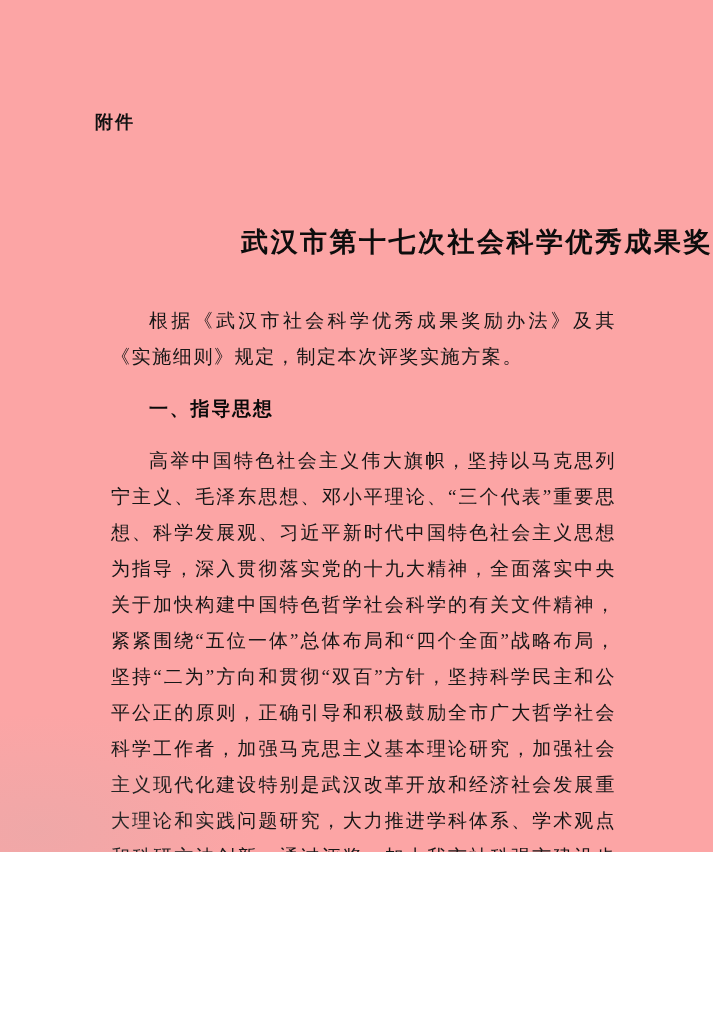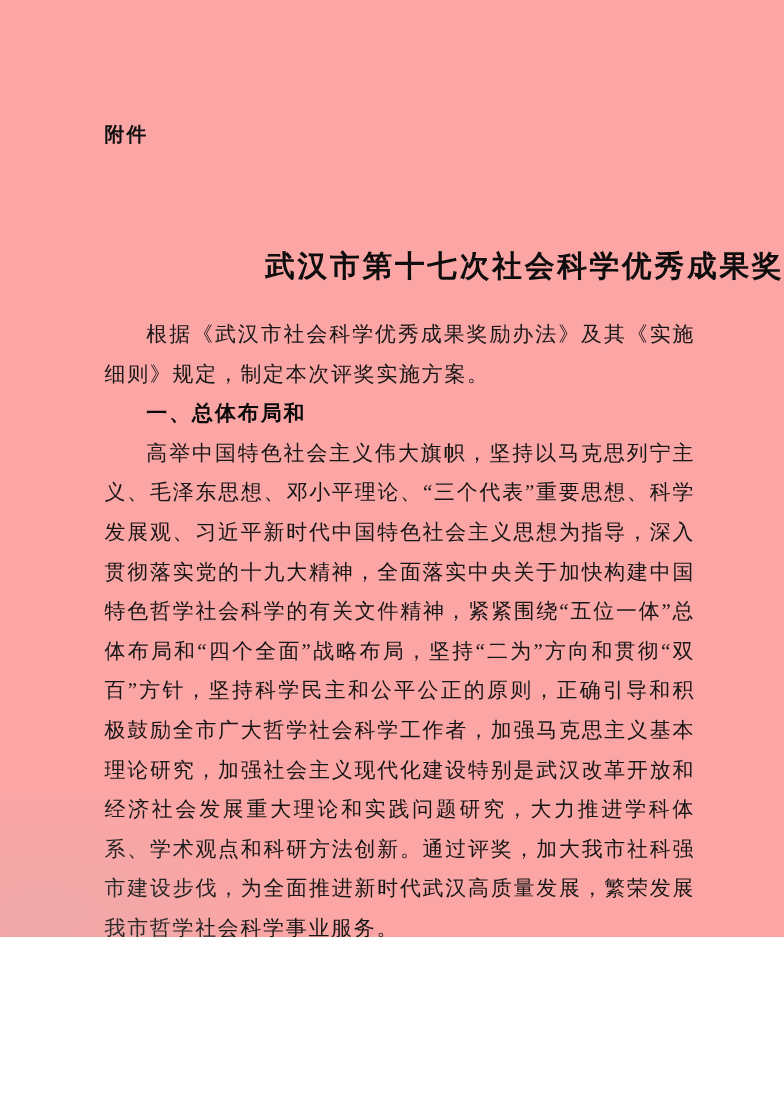--- a/index.html
+++ b/index.html
@@ -46,21 +46,21 @@
     left: 95px;
     width: 537px;
     font-size: 19px;
     line-height: 36px;
     letter-spacing: 1.6px;
     text-align: justify;
     text-justify: inter-ideograph;
     color: #161616;
   }
   .body-text p {
-    margin: 0;
+    margin: 16px;
     padding: 0;
     text-indent: 2em;
   }
   .body-text p.heading {
     font-family: "Liberation Sans", sans-serif;
     font-weight: bold;
     letter-spacing: 1.8px;
     color: #0a0a0a;
   }
   .page-number {
@@ -87,21 +87,21 @@
 <div class="page">
 
   <div class="attachment">附件</div>
 
   <div class="title-block">
     <div>武汉市第十七次社会科学优秀成果奖</div>
   </div>
 
   <div class="body-text">
     <p>根据《武汉市社会科学优秀成果奖励办法》及其《实施细则》规定，制定本次评奖实施方案。</p>
-    <p class="heading">一、总体布局和</p>
+    <p class="heading">一、指导思想</p>
     <p>高举中国特色社会主义伟大旗帜，坚持以马克思列宁主义、毛泽东思想、邓小平理论、“三个代表”重要思想、科学发展观、习近平新时代中国特色社会主义思想为指导，深入贯彻落实党的十九大精神，全面落实中央关于加快构建中国特色哲学社会科学的有关文件精神，紧紧围绕“五位一体”总体布局和“四个全面”战略布局，坚持“二为”方向和贯彻“双百”方针，坚持科学民主和公平公正的原则，正确引导和积极鼓励全市广大哲学社会科学工作者，加强马克思主义基本理论研究，加强社会主义现代化建设特别是武汉改革开放和经济社会发展重大理论和实践问题研究，大力推进学科体系、学术观点和科研方法创新。通过评奖，加大我市社科强市建设步伐，为全面推进新时代武汉高质量发展，繁荣发展我市哲学社会科学事业服务。</p>
     <p class="heading">二、组织领导</p>
     <p>（一）在中共武汉市委、市人民政府的领导下，成立武汉市</p>
   </div>
 
   <div class="page-number">— 2 —</div>
 
   <div class="scan-shade"></div>
 
 </div>

